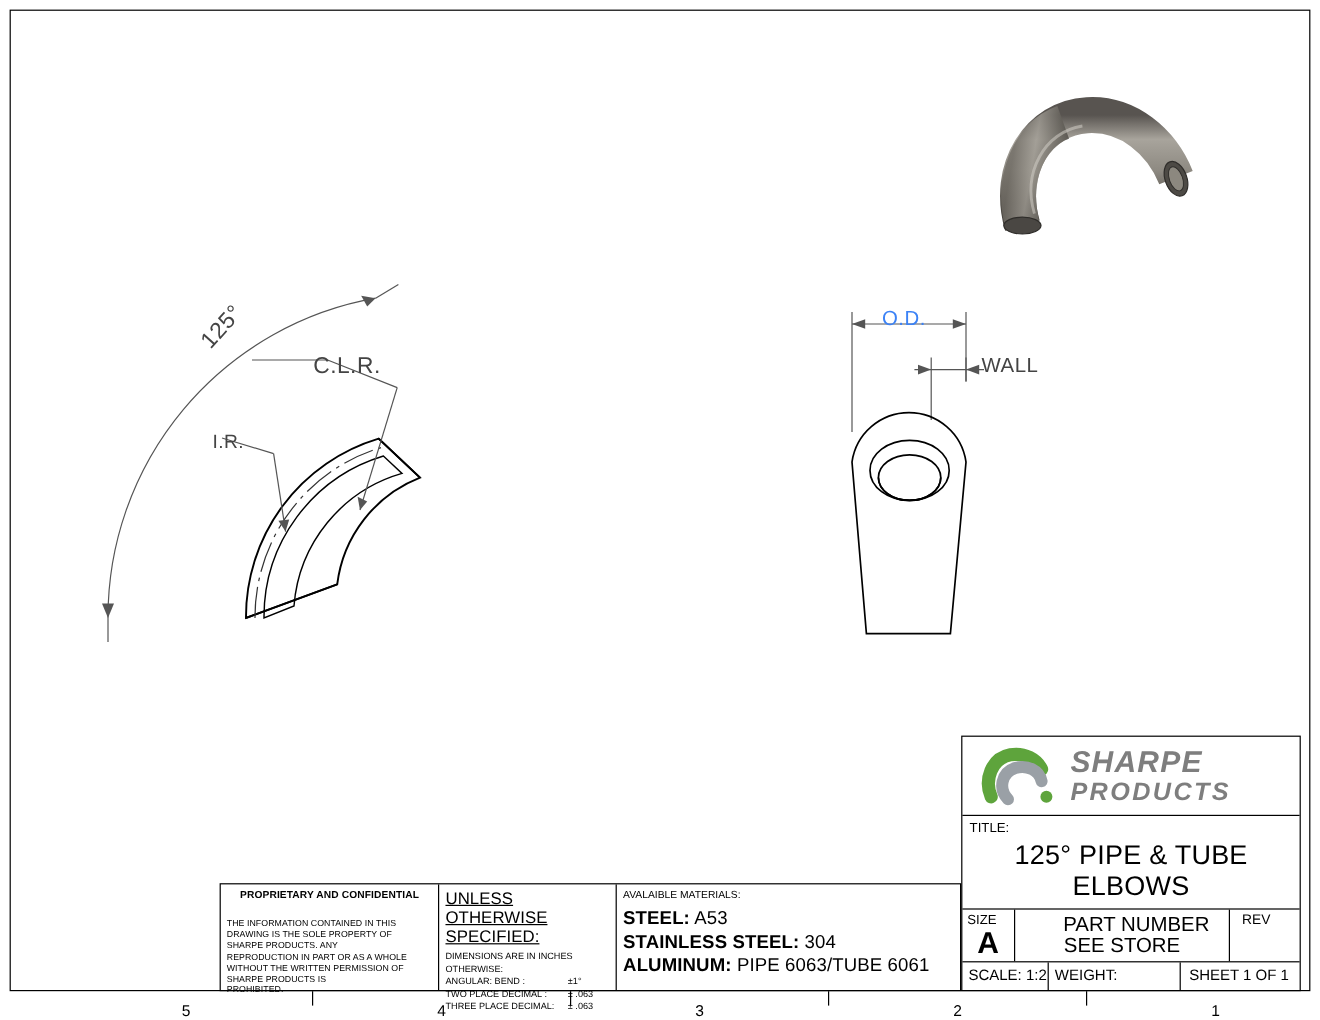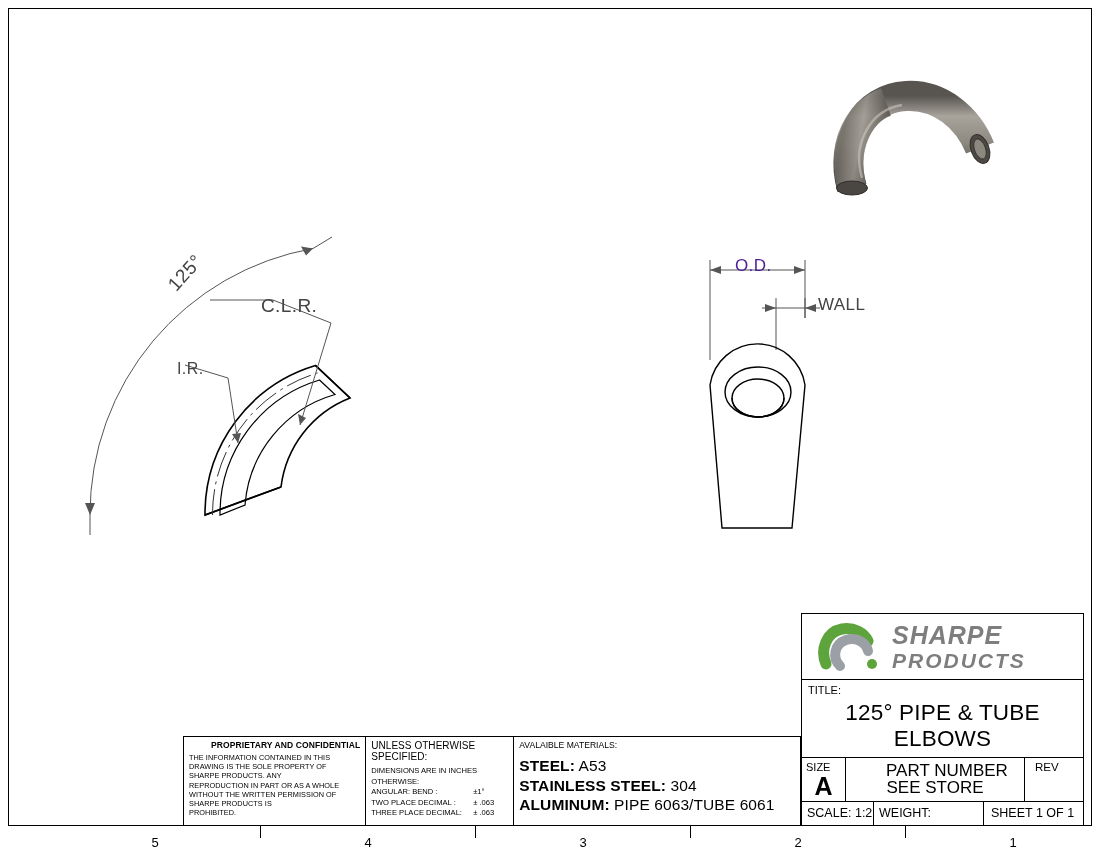--- a/index.html
+++ b/index.html
@@ -77,34 +77,35 @@
     border-right: 1.2px solid #000;
     padding: 3px 5px 0 5px;
   }
   .spec-col:last-child { border-right: none; }
   .spec-col.c1 { width: 183px; }
   .spec-col.c2 { width: 148px; }
   .spec-col.c3 { width: 287px; }
   .spec-title {
     font-size: 8.5px;
     font-weight: bold;
-    text-align: right;
+    text-align: center;
     letter-spacing: 0.1px;
-    margin-bottom: 3px;
+    margin-bottom: 15px;
   }
   .spec-body {
     font-size: 7.3px;
     line-height: 9.2px;
     letter-spacing: 0.05px;
     white-space: pre-line;
   }
   .spec-head-left {
-    font-size: 10px;
+    font-size: 14px;
     letter-spacing: 0.05px;
     margin-bottom: 4px;
+    text-decoration: underline;
   }
   .tol-list { font-size: 7.6px; line-height: 10.2px; }
   .tol-row { display: flex; }
   .tol-row .lab { width: 128px; }
   .tol-row .val { width: 44px; }
   .mat-head {
     font-size: 8.6px;
     margin-bottom: 6px;
   }
   .mat-row {
@@ -294,21 +295,21 @@
     <path d="M 125 68 l 11 -4 l 0 8 z" fill="#555"></path>
 
     <path d="M 30 145 A 48 48 0 0 1 125 145 L 112 288 L 42 288 Z" fill="none" stroke="#000" stroke-width="1.4"></path>
 
     <ellipse cx="78" cy="152" rx="33" ry="25" fill="none" stroke="#000" stroke-width="1.4"></ellipse>
 
     <ellipse cx="78" cy="158" rx="26" ry="19" fill="none" stroke="#000" stroke-width="1.4"></ellipse>
     <path d="M 52 158 A 26 19 0 0 0 104 158" fill="none" stroke="#000" stroke-width="1.4"></path>
   </svg>
 
-  <div class="dimtext" style="left:735px; top:256px; color:#4c1d95;">O.D.</div>
+  <div class="dimtext" style="left:735px; top:256px; color:#3b82f6;">O.D.</div>
   <div class="dimtext" style="left:818px; top:295px; color:#444;">WALL</div>
 
   <svg class="iso-svg" style="left:828px; top:78px;" width="200" height="125" viewBox="0 0 200 125">
     <defs>
       <linearGradient id="gmet" x1="0" y1="0" x2="0" y2="1">
         <stop offset="0%" stop-color="#585450"></stop>
         <stop offset="22%" stop-color="#a8a49c"></stop>
         <stop offset="50%" stop-color="#8e8a82"></stop>
         <stop offset="80%" stop-color="#56524c"></stop>
         <stop offset="100%" stop-color="#3b3834"></stop>

